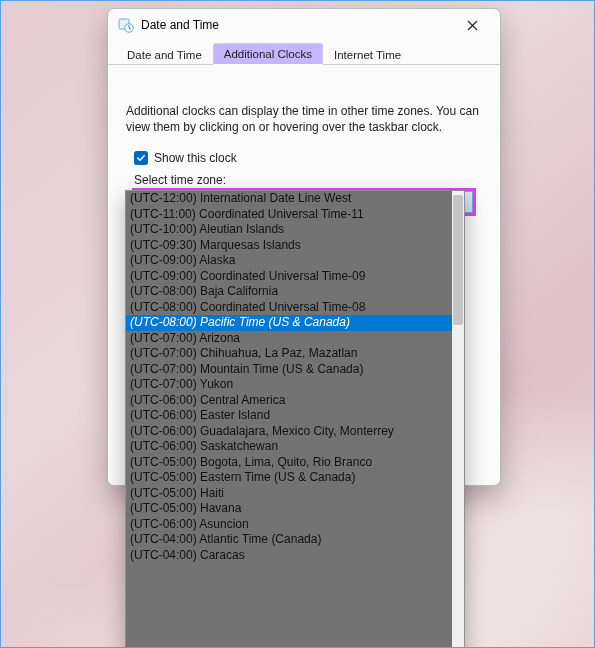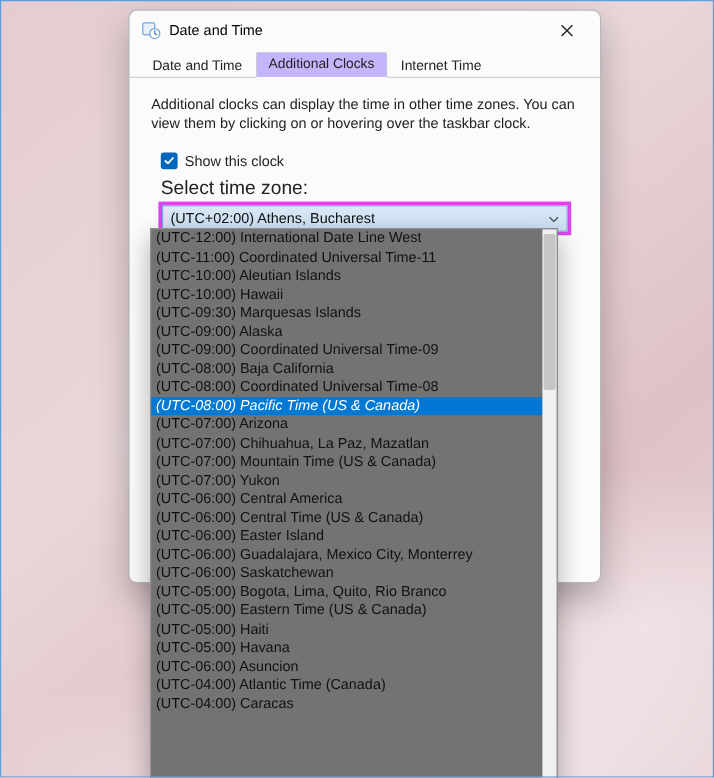--- a/index.html
+++ b/index.html
@@ -65,32 +65,32 @@
   .tab.active {
     background: #c4b5fd;
     border: 1px solid #cfcfcf;
     border-bottom: 1px solid #fbfbfb;
     border-radius: 3px 3px 0 0;
   }
   .content {
     padding: 14px 18px 10px 18px;
     color: #222;
   }
-  .desc { font-size: 12px; line-height: 1.35; margin-bottom: 16px; }
+  .desc { font-size: 12px; line-height: 1.35; margin-bottom: 16px; margin-top: 24px; }
   .check-row { display: flex; align-items: center; gap: 6px; margin: 0 0 8px 8px; }
   .checkbox {
     width: 14px; height: 14px;
     border: 1px solid #0067c0;
     border-radius: 2.5px;
     background: #0067c0;
     display: flex; align-items: center; justify-content: center;
   }
   .checkbox svg { width: 10px; height: 10px; }
   .label { font-size: 12px; }
-  .field-label { font-size: 16px; margin: 2px 0 1px 8px; }
+  .field-label { font-size: 12px; margin: 2px 0 1px 8px; }
   .combo-wrap {
     margin: 0 6px 0 6px;
     border: 3px solid #d946ef;
     padding: 0;
   }
   .combo {
     height: 22px;
     background: linear-gradient(#d8e8f7, #cde1f4);
     border: 1px solid #7aa7d6;
     display: flex; align-items: center;
@@ -190,33 +190,31 @@
       </div>
     </div>
   </div>
 </div>
 
 <div class="dropdown">
   <div class="list" id="tz-list">
       <div class="item">(UTC-12:00) International Date Line West</div>
       <div class="item">(UTC-11:00) Coordinated Universal Time-11</div>
       <div class="item">(UTC-10:00) Aleutian Islands</div>
-      <div class="item">(UTC-10:00) Hawaii</div>
       <div class="item">(UTC-09:30) Marquesas Islands</div>
       <div class="item">(UTC-09:00) Alaska</div>
       <div class="item">(UTC-09:00) Coordinated Universal Time-09</div>
       <div class="item">(UTC-08:00) Baja California</div>
       <div class="item">(UTC-08:00) Coordinated Universal Time-08</div>
       <div class="item sel">(UTC-08:00) Pacific Time (US &amp; Canada)</div>
       <div class="item">(UTC-07:00) Arizona</div>
       <div class="item">(UTC-07:00) Chihuahua, La Paz, Mazatlan</div>
       <div class="item">(UTC-07:00) Mountain Time (US &amp; Canada)</div>
       <div class="item">(UTC-07:00) Yukon</div>
       <div class="item">(UTC-06:00) Central America</div>
-      <div class="item">(UTC-06:00) Central Time (US &amp; Canada)</div>
       <div class="item">(UTC-06:00) Easter Island</div>
       <div class="item">(UTC-06:00) Guadalajara, Mexico City, Monterrey</div>
       <div class="item">(UTC-06:00) Saskatchewan</div>
       <div class="item">(UTC-05:00) Bogota, Lima, Quito, Rio Branco</div>
       <div class="item">(UTC-05:00) Eastern Time (US &amp; Canada)</div>
       <div class="item">(UTC-05:00) Haiti</div>
       <div class="item">(UTC-05:00) Havana</div>
       <div class="item">(UTC-06:00) Asuncion</div>
       <div class="item">(UTC-04:00) Atlantic Time (Canada)</div>
       <div class="item">(UTC-04:00) Caracas</div>

